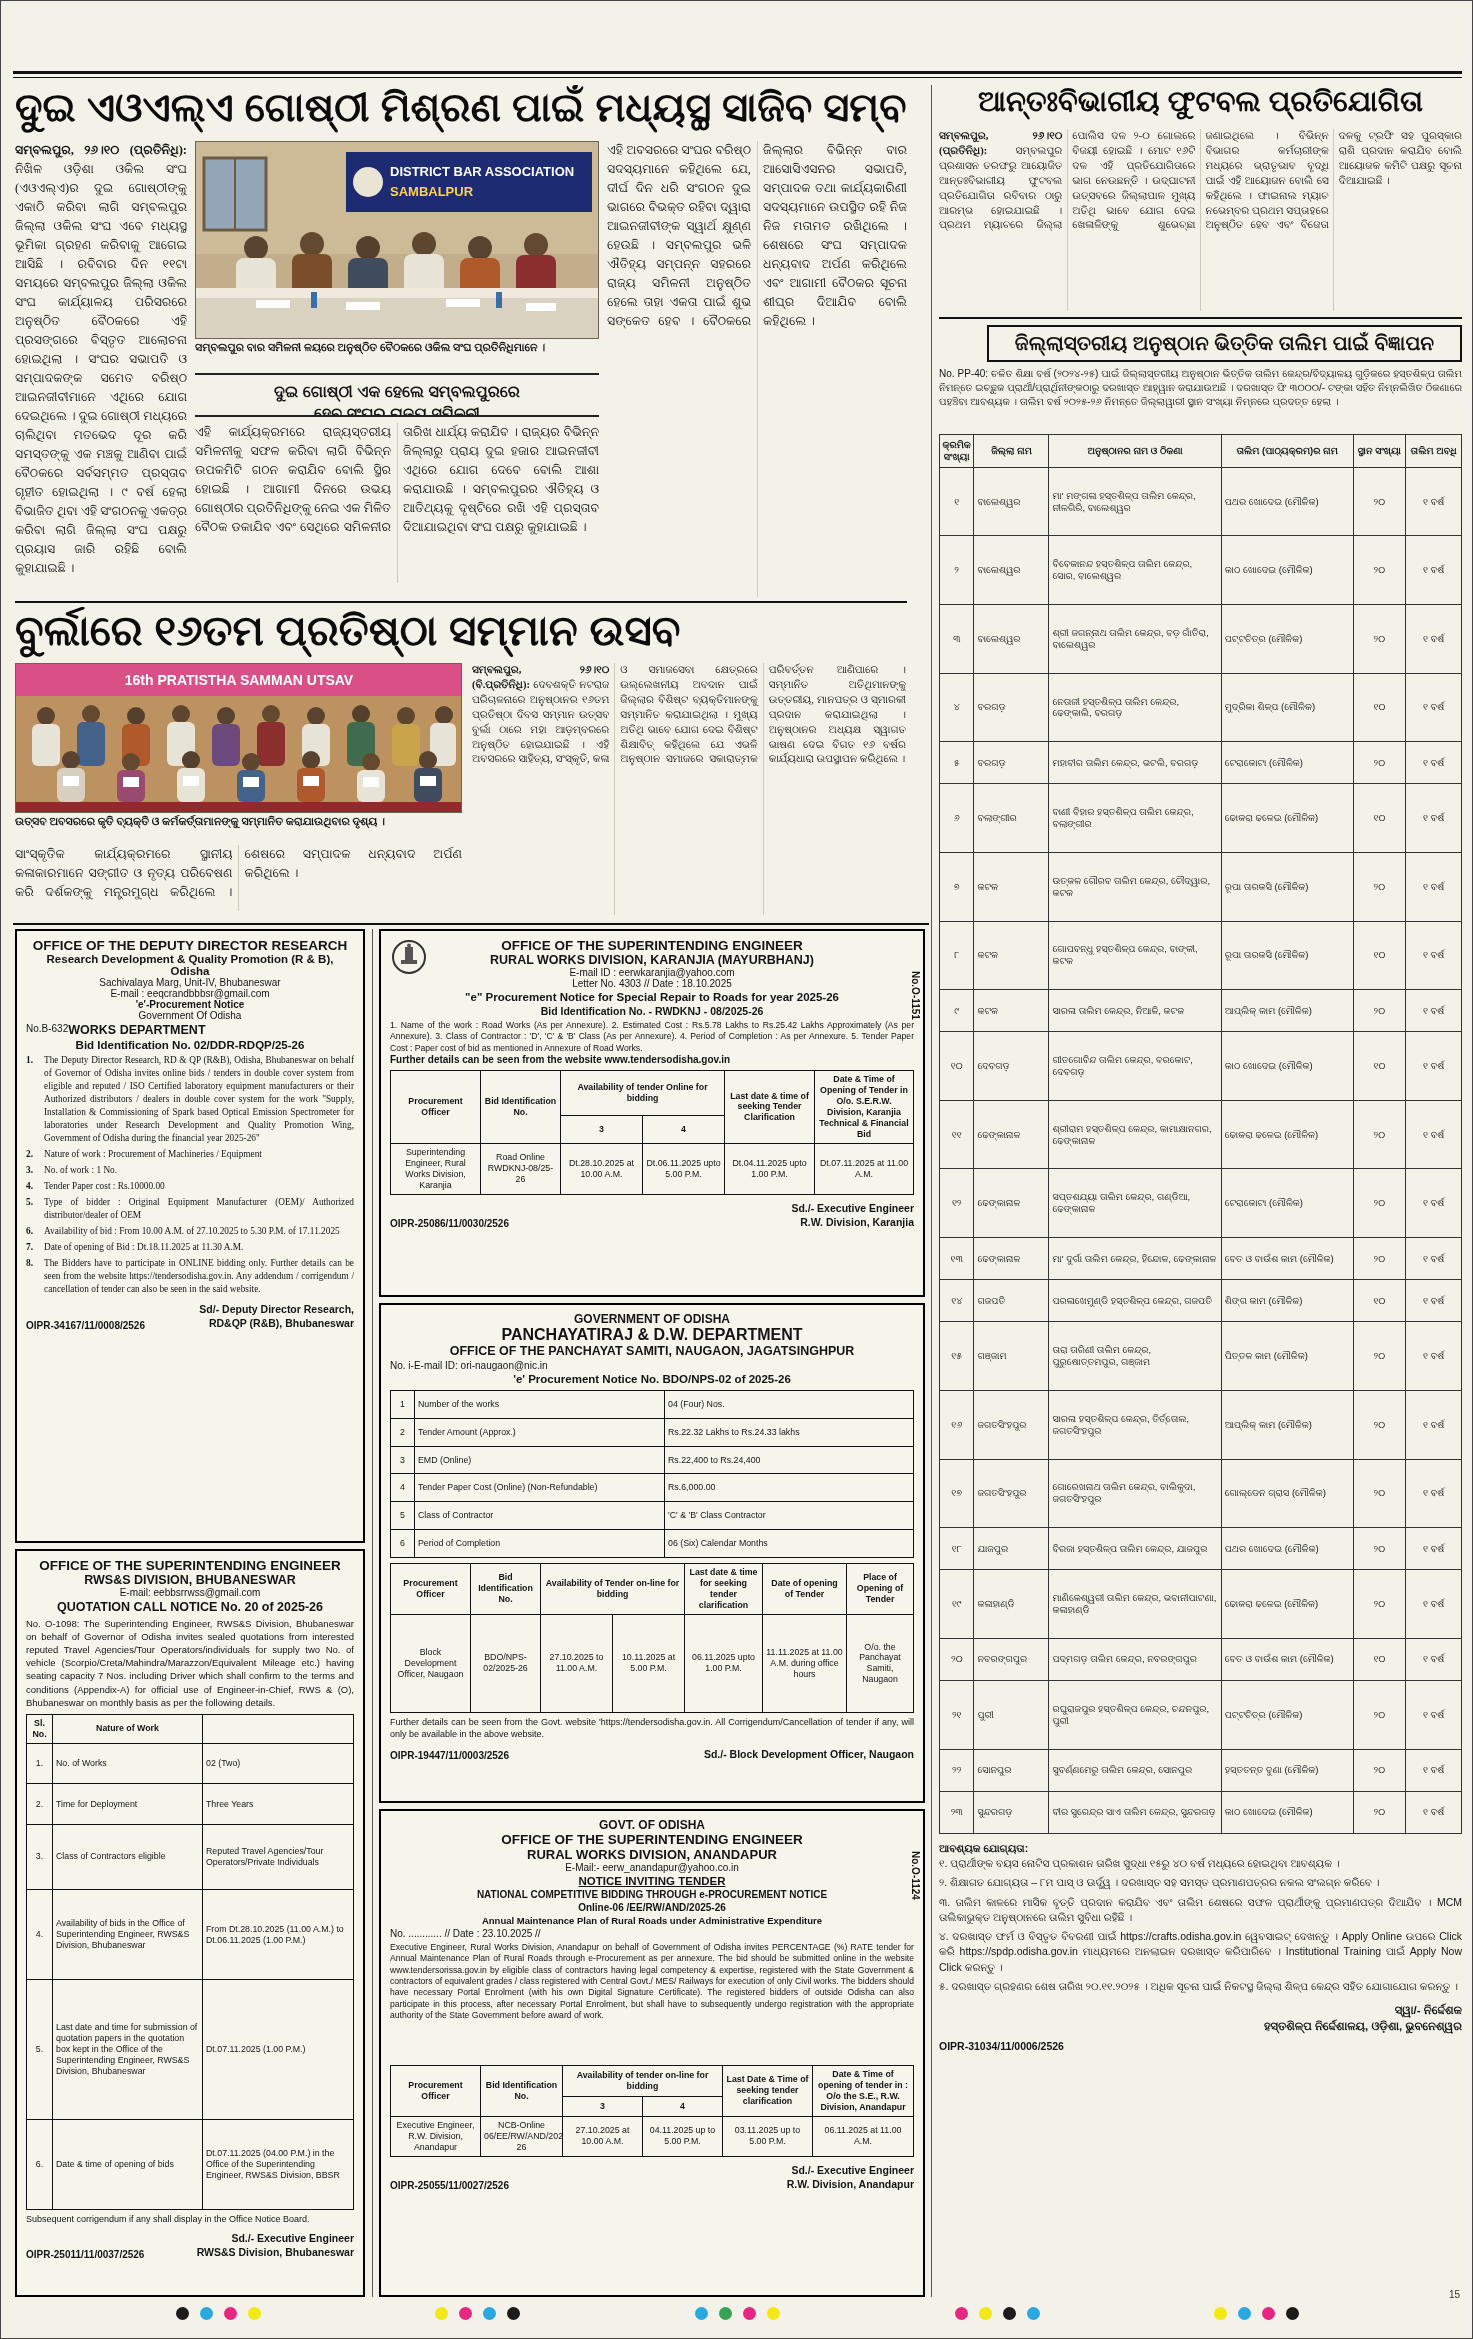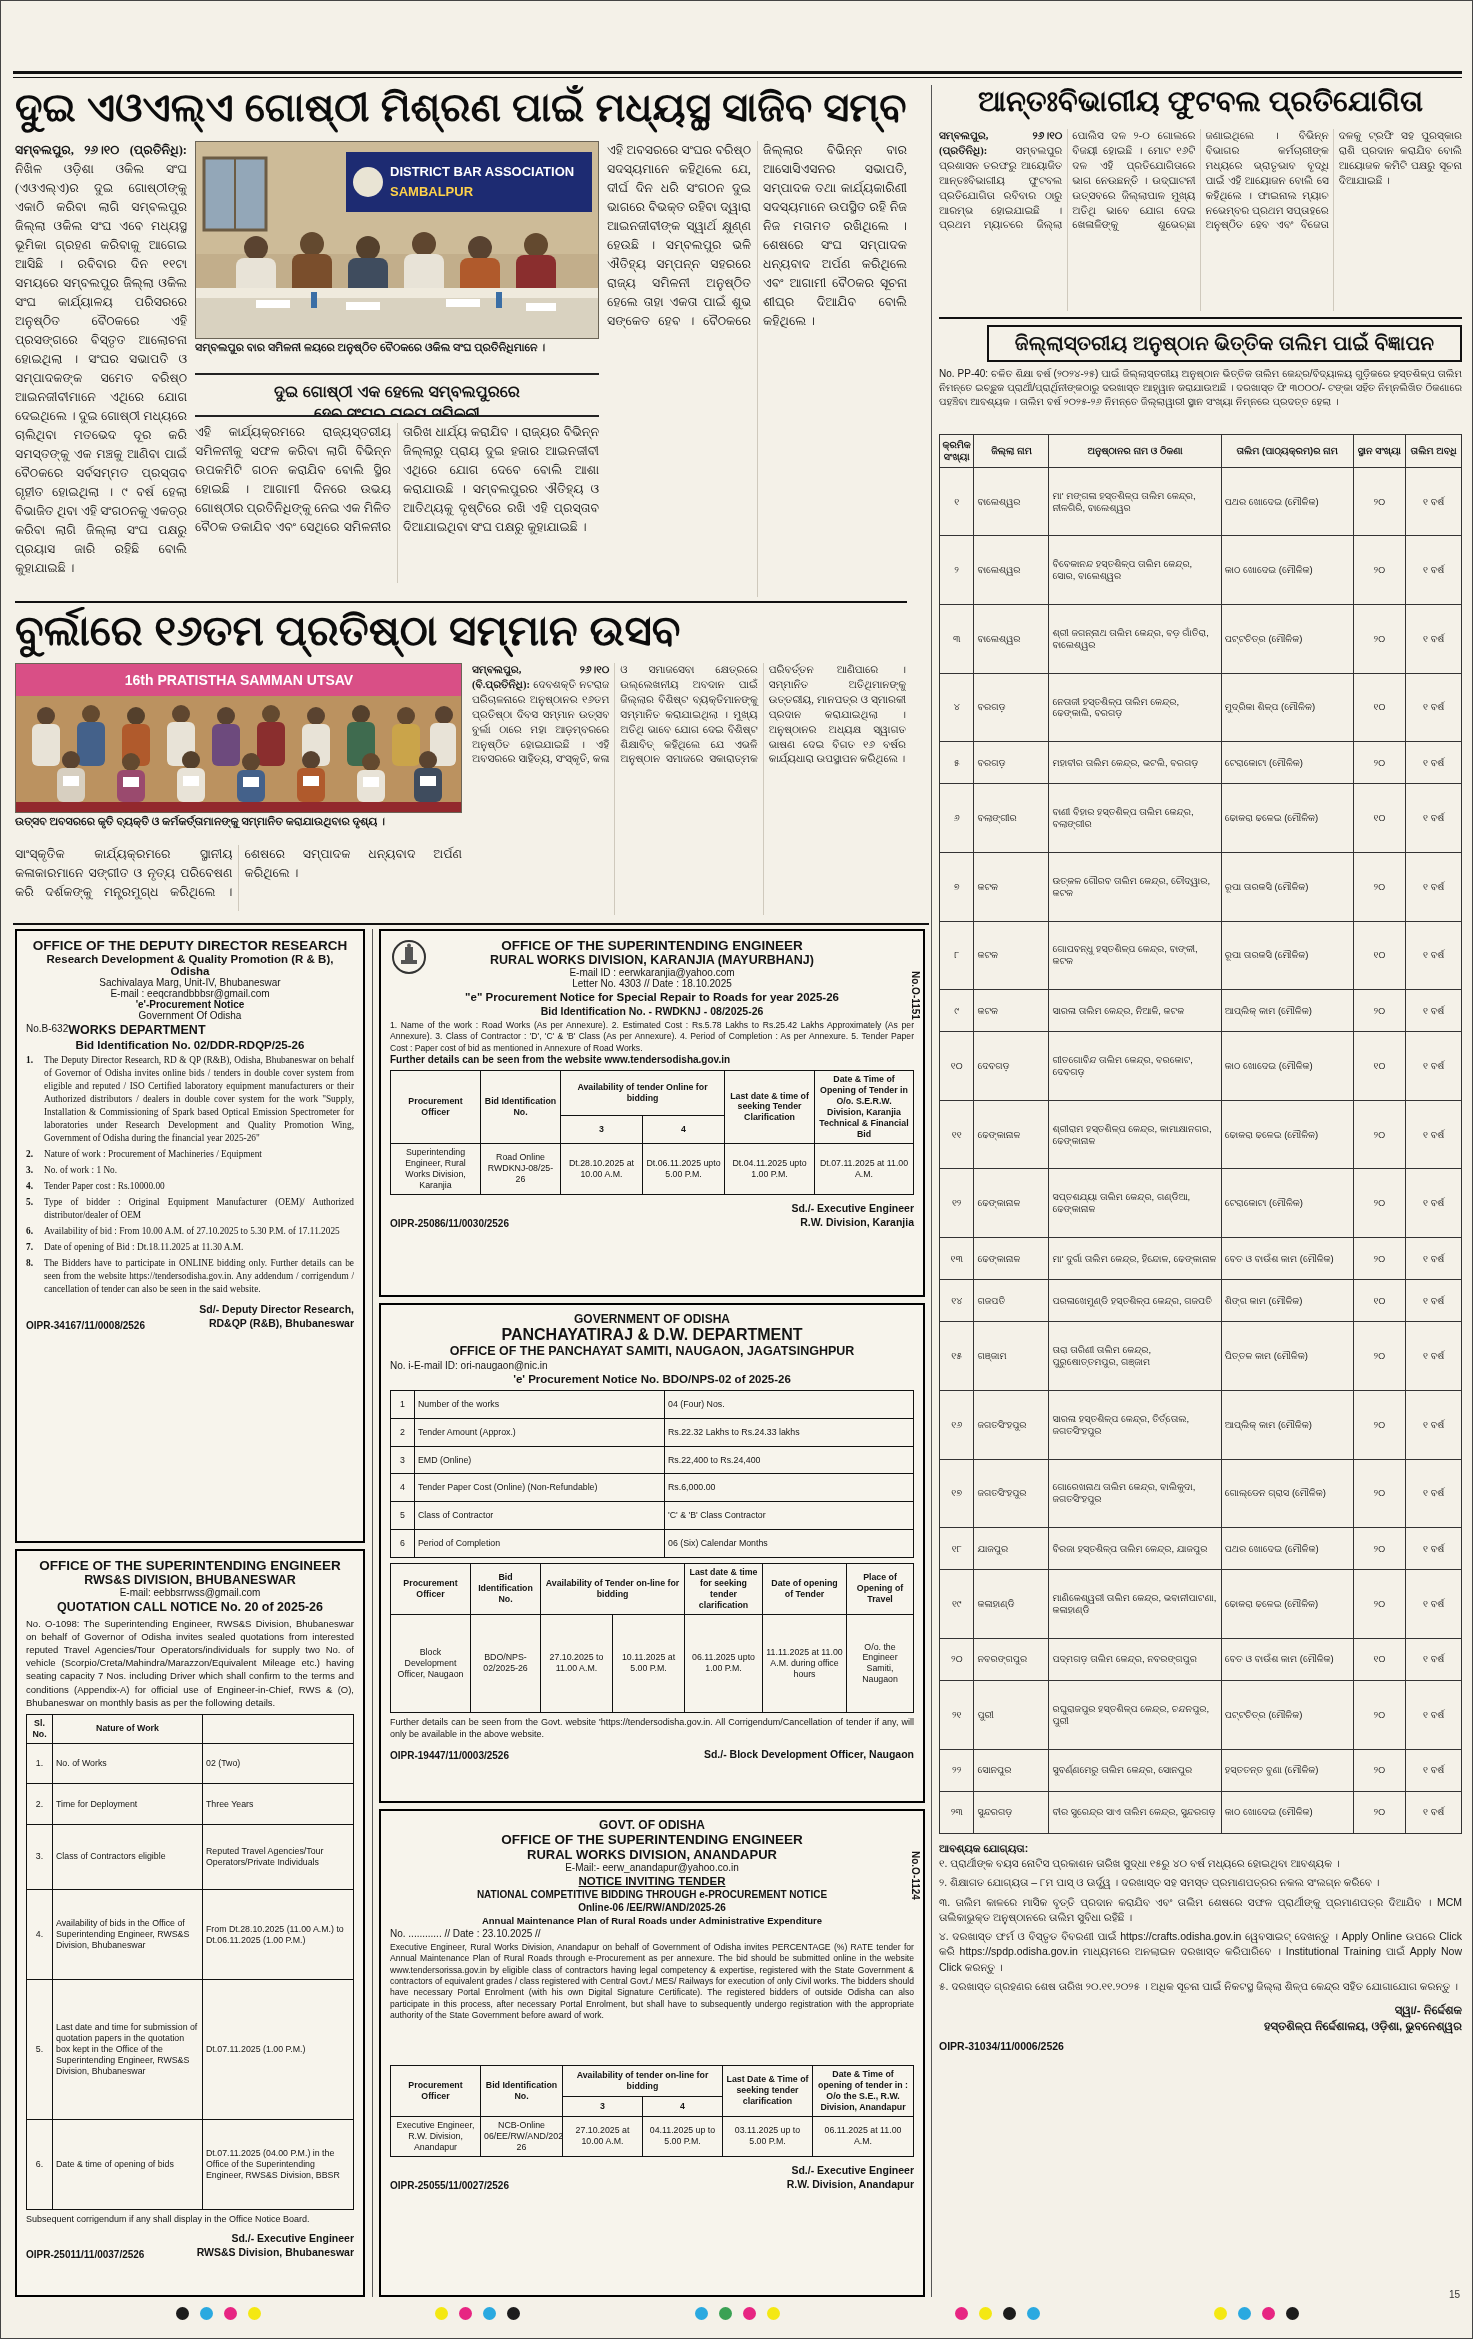--- a/index.html
+++ b/index.html
@@ -737,32 +737,32 @@
           <col style="width:84px;">
           <col>
         </colgroup>
       <thead>
         <tr>
           <th>Procurement Officer</th>
           <th>Bid Identification No.</th>
           <th colspan="2">Availability of Tender on-line for bidding</th>
           <th>Last date &amp; time for seeking tender clarification</th>
           <th>Date of opening of Tender</th>
-          <th>Place of Opening of Travel</th>
+          <th>Place of Opening of Tender</th>
         </tr>
       </thead>
       <tbody>
         <tr>
           <td>Block Development Officer, Naugaon</td>
           <td>BDO/NPS-02/2025-26</td>
           <td>27.10.2025 to 11.00 A.M.</td>
           <td>10.11.2025 at 5.00 P.M.</td>
           <td>06.11.2025 upto 1.00 P.M.</td>
           <td>11.11.2025 at 11.00 A.M. during office hours</td>
-          <td>O/o. the Engineer Samiti, Naugaon</td>
+          <td>O/o. the Panchayat Samiti, Naugaon</td>
         </tr>
       </tbody>
     </table>
     <div class="nb-body" style="font-size:9px;">Further details can be seen from the Govt. website 'https://tendersodisha.gov.in. All Corrigendum/Cancellation of tender if any, will only be available in the above website.</div>
     <div class="nb-footer">
       <div class="nb-oipr">OIPR-19447/11/0003/2526</div>
       <div class="nb-sign">Sd./- Block Development Officer, Naugaon</div>
     </div>
   </section>
 

